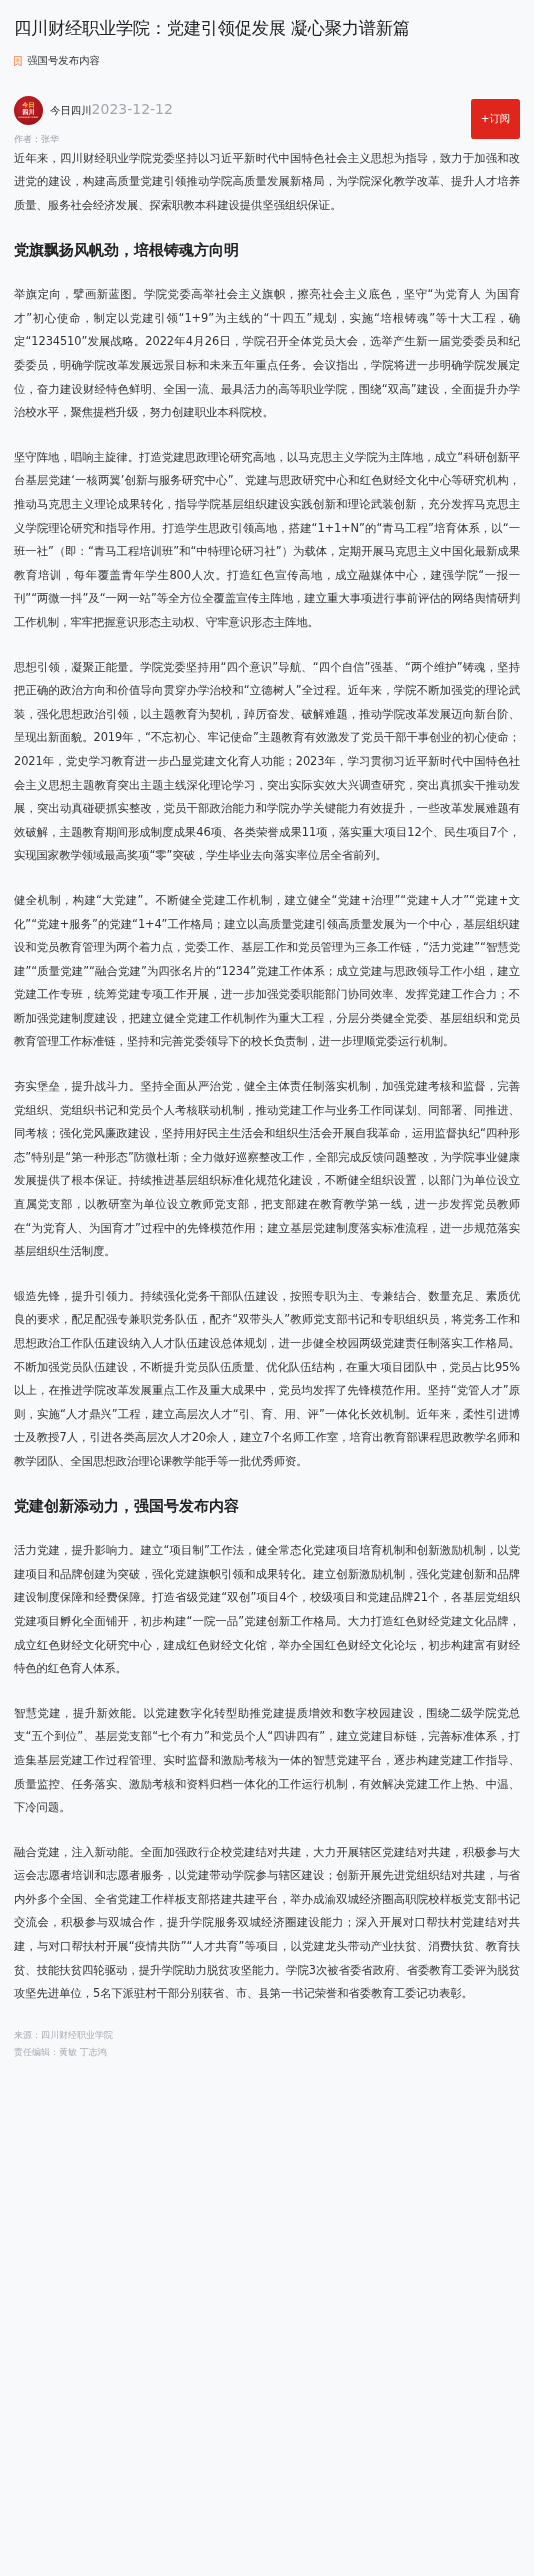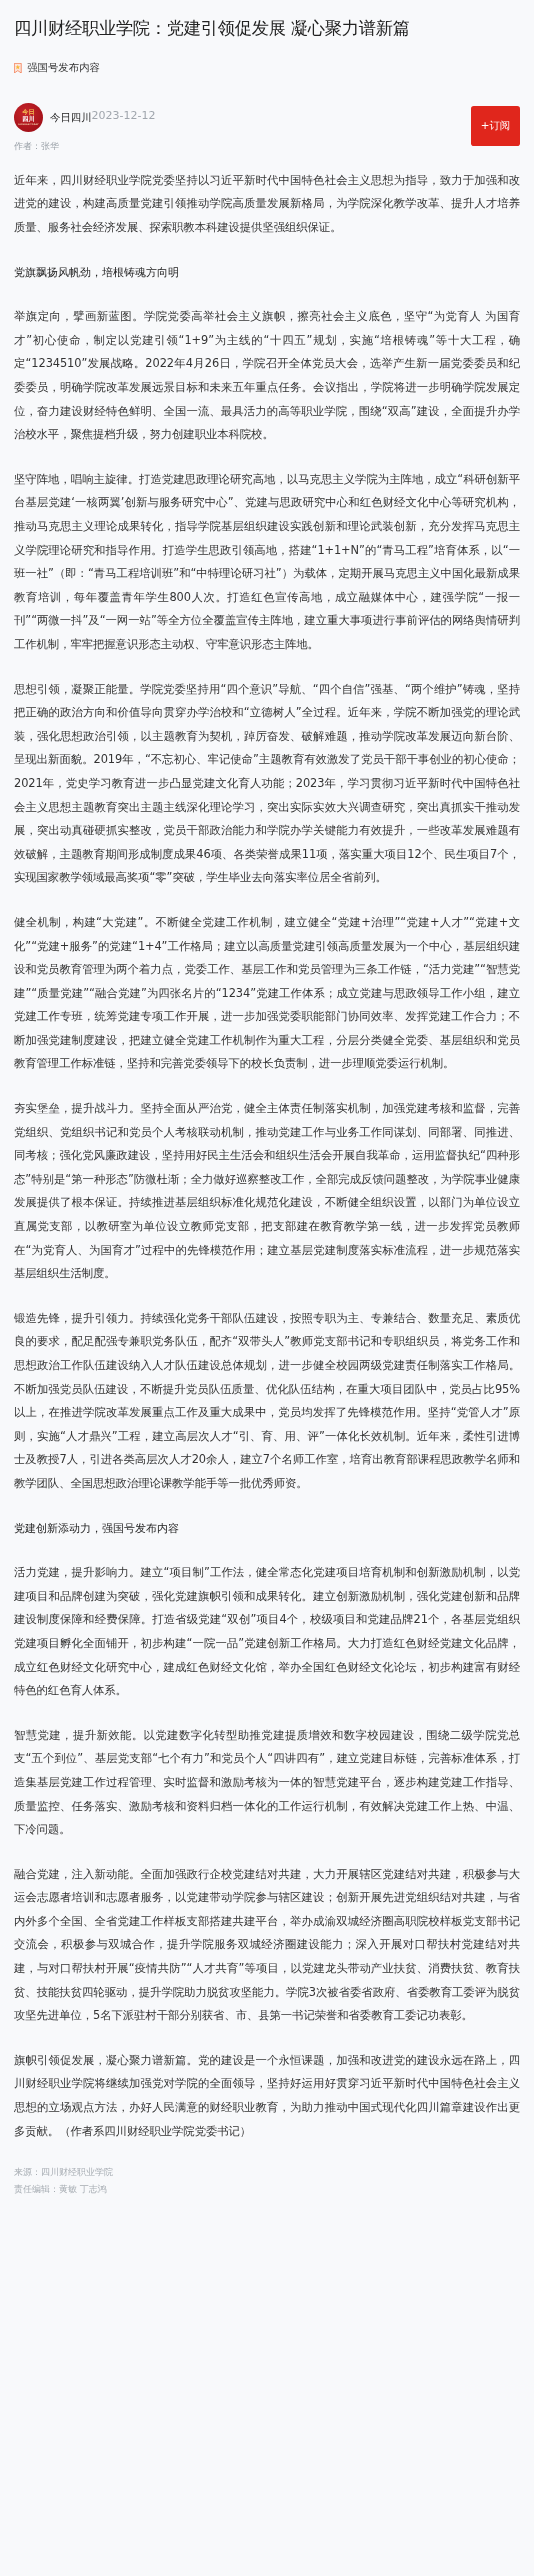--- a/index.html
+++ b/index.html
@@ -16,21 +16,21 @@
       font-size: 17.3px;
       line-height: 23.6px;
       color: #222222;
       font-weight: normal;
       padding-top: 17px;
       letter-spacing: -0.3px;
     }
     .source-tag {
       display: flex;
       align-items: center;
-      margin-top: 20px;
+      margin-top: 13px;
       font-size: 10.4px;
       color: #333;
       height: 15.3px;
     }
     .bookmark-icon {
       width: 7.6px; height: 10.4px;
       margin-right: 5.6px;
       display: inline-block;
     }
     .account-row {
@@ -49,51 +49,51 @@
       color: #f6c453;
       font-weight: bold;
       line-height: 1;
       flex-shrink: 0;
     }
     .avatar .l1 { font-size: 6.2px; color: #f6c453; }
     .avatar .l2 { font-size: 6.2px; color: #ffffff; margin-top: 0.7px; }
     .avatar .l3 { font-size: 2.1px; color: #f3d6b0; margin-top: 0.7px; letter-spacing: 0.1px; }
     .account-meta { margin-left: 7px; display: flex; flex-direction: row; }
     .account-name { font-size: 10.4px; color: #222; line-height: 14px; }
-    .account-date { font-size: 11px; color: #a0a6ad; line-height: 12.5px; }
+    .account-date { font-size: 14px; color: #a0a6ad; line-height: 12.5px; }
     .subscribe-btn {
       position: absolute;
       right: 0; top: 4.2px;
       width: 49px; height: 40px;
       background: #e0261c;
       color: #fff;
       border: none;
       border-radius: 2.8px;
       font-size: 10.4px;
       display: flex; align-items: center; justify-content: center;
       font-family: "DejaVu Sans", "Liberation Sans", sans-serif;
     }
     .author {
       margin-top: 8px;
       font-size: 9px;
       color: #9aa1a8;
       line-height: 12.5px;
     }
-    .article { margin-top: 16px; }
+    .article { margin-top: 1px; }
     .para {
       font-size: 11.4px;
       line-height: 23.6px;
       color: #333333;
       text-align: justify;
       margin-bottom: 21px;
       letter-spacing: -0.1px;
     }
     .section-heading {
-      font-size: 11px;
-      font-weight: normal;
+      font-size: 15px;
+      font-weight: bold;
       line-height: 23.6px;
       color: #222;
       margin-bottom: 21px;
     }
     .footer-meta {
       margin-top: 12px;
       font-size: 9px;
       color: #a6acb2;
       line-height: 16.7px;
     }
@@ -135,21 +135,20 @@
       <p class="para">举旗定向，擘画新蓝图。学院党委高举社会主义旗帜，擦亮社会主义底色，坚守“为党育人  为国育才”初心使命，制定以党建引领“1+9”为主线的“十四五”规划，实施“培根铸魂”等十大工程，确定“1234510”发展战略。2022年4月26日，学院召开全体党员大会，选举产生新一届党委委员和纪委委员，明确学院改革发展远景目标和未来五年重点任务。会议指出，学院将进一步明确学院发展定位，奋力建设财经特色鲜明、全国一流、最具活力的高等职业学院，围绕“双高”建设，全面提升办学治校水平，聚焦提档升级，努力创建职业本科院校。</p>
       <p class="para">坚守阵地，唱响主旋律。打造党建思政理论研究高地，以马克思主义学院为主阵地，成立“科研创新平台基层党建‘一核两翼’创新与服务研究中心”、党建与思政研究中心和红色财经文化中心等研究机构，推动马克思主义理论成果转化，指导学院基层组织建设实践创新和理论武装创新，充分发挥马克思主义学院理论研究和指导作用。打造学生思政引领高地，搭建“1+1+N”的“青马工程”培育体系，以“一班一社”（即：“青马工程培训班”和“中特理论研习社”）为载体，定期开展马克思主义中国化最新成果教育培训，每年覆盖青年学生800人次。打造红色宣传高地，成立融媒体中心，建强学院“一报一刊”“两微一抖”及“一网一站”等全方位全覆盖宣传主阵地，建立重大事项进行事前评估的网络舆情研判工作机制，牢牢把握意识形态主动权、守牢意识形态主阵地。</p>
       <p class="para">思想引领，凝聚正能量。学院党委坚持用“四个意识”导航、“四个自信”强基、“两个维护”铸魂，坚持把正确的政治方向和价值导向贯穿办学治校和“立德树人”全过程。近年来，学院不断加强党的理论武装，强化思想政治引领，以主题教育为契机，踔厉奋发、破解难题，推动学院改革发展迈向新台阶、呈现出新面貌。2019年，“不忘初心、牢记使命”主题教育有效激发了党员干部干事创业的初心使命；2021年，党史学习教育进一步凸显党建文化育人功能；2023年，学习贯彻习近平新时代中国特色社会主义思想主题教育突出主题主线深化理论学习，突出实际实效大兴调查研究，突出真抓实干推动发展，突出动真碰硬抓实整改，党员干部政治能力和学院办学关键能力有效提升，一些改革发展难题有效破解，主题教育期间形成制度成果46项、各类荣誉成果11项，落实重大项目12个、民生项目7个，实现国家教学领域最高奖项“零”突破，学生毕业去向落实率位居全省前列。</p>
       <p class="para">健全机制，构建“大党建”。不断健全党建工作机制，建立健全“党建+治理”“党建+人才”“党建+文化”“党建+服务”的党建“1+4”工作格局；建立以高质量党建引领高质量发展为一个中心，基层组织建设和党员教育管理为两个着力点，党委工作、基层工作和党员管理为三条工作链，“活力党建”“智慧党建”“质量党建”“融合党建”为四张名片的“1234”党建工作体系；成立党建与思政领导工作小组，建立党建工作专班，统筹党建专项工作开展，进一步加强党委职能部门协同效率、发挥党建工作合力；不断加强党建制度建设，把建立健全党建工作机制作为重大工程，分层分类健全党委、基层组织和党员教育管理工作标准链，坚持和完善党委领导下的校长负责制，进一步理顺党委运行机制。</p>
       <p class="para">夯实堡垒，提升战斗力。坚持全面从严治党，健全主体责任制落实机制，加强党建考核和监督，完善党组织、党组织书记和党员个人考核联动机制，推动党建工作与业务工作同谋划、同部署、同推进、同考核；强化党风廉政建设，坚持用好民主生活会和组织生活会开展自我革命，运用监督执纪“四种形态”特别是“第一种形态”防微杜渐；全力做好巡察整改工作，全部完成反馈问题整改，为学院事业健康发展提供了根本保证。持续推进基层组织标准化规范化建设，不断健全组织设置，以部门为单位设立直属党支部，以教研室为单位设立教师党支部，把支部建在教育教学第一线，进一步发挥党员教师在“为党育人、为国育才”过程中的先锋模范作用；建立基层党建制度落实标准流程，进一步规范落实基层组织生活制度。</p>
       <p class="para">锻造先锋，提升引领力。持续强化党务干部队伍建设，按照专职为主、专兼结合、数量充足、素质优良的要求，配足配强专兼职党务队伍，配齐“双带头人”教师党支部书记和专职组织员，将党务工作和思想政治工作队伍建设纳入人才队伍建设总体规划，进一步健全校园两级党建责任制落实工作格局。不断加强党员队伍建设，不断提升党员队伍质量、优化队伍结构，在重大项目团队中，党员占比95%以上，在推进学院改革发展重点工作及重大成果中，党员均发挥了先锋模范作用。坚持“党管人才”原则，实施“人才鼎兴”工程，建立高层次人才“引、育、用、评”一体化长效机制。近年来，柔性引进博士及教授7人，引进各类高层次人才20余人，建立7个名师工作室，培育出教育部课程思政教学名师和教学团队、全国思想政治理论课教学能手等一批优秀师资。</p>
       <h2 class="section-heading">党建创新添动力，强国号发布内容</h2>
       <p class="para">活力党建，提升影响力。建立“项目制”工作法，健全常态化党建项目培育机制和创新激励机制，以党建项目和品牌创建为突破，强化党建旗帜引领和成果转化。建立创新激励机制，强化党建创新和品牌建设制度保障和经费保障。打造省级党建“双创”项目4个，校级项目和党建品牌21个，各基层党组织党建项目孵化全面铺开，初步构建“一院一品”党建创新工作格局。大力打造红色财经党建文化品牌，成立红色财经文化研究中心，建成红色财经文化馆，举办全国红色财经文化论坛，初步构建富有财经特色的红色育人体系。</p>
       <p class="para">智慧党建，提升新效能。以党建数字化转型助推党建提质增效和数字校园建设，围绕二级学院党总支“五个到位”、基层党支部“七个有力”和党员个人“四讲四有”，建立党建目标链，完善标准体系，打造集基层党建工作过程管理、实时监督和激励考核为一体的智慧党建平台，逐步构建党建工作指导、质量监控、任务落实、激励考核和资料归档一体化的工作运行机制，有效解决党建工作上热、中温、下冷问题。</p>
       <p class="para">融合党建，注入新动能。全面加强政行企校党建结对共建，大力开展辖区党建结对共建，积极参与大运会志愿者培训和志愿者服务，以党建带动学院参与辖区建设；创新开展先进党组织结对共建，与省内外多个全国、全省党建工作样板支部搭建共建平台，举办成渝双城经济圈高职院校样板党支部书记交流会，积极参与双城合作，提升学院服务双城经济圈建设能力；深入开展对口帮扶村党建结对共建，与对口帮扶村开展“疫情共防”“人才共育”等项目，以党建龙头带动产业扶贫、消费扶贫、教育扶贫、技能扶贫四轮驱动，提升学院助力脱贫攻坚能力。学院3次被省委省政府、省委教育工委评为脱贫攻坚先进单位，5名下派驻村干部分别获省、市、县第一书记荣誉和省委教育工委记功表彰。</p>
-      <p class="para">旗帜引领促发展，凝心聚力谱新篇。党的建设是一个永恒课题，加强和改进党的建设永远在路上，四川财经职业学院将继续加强党对学院的全面领导，坚持好运用好贯穿习近平新时代中国特色社会主义思想的立场观点方法，办好人民满意的财经职业教育，为助力推动中国式现代化四川篇章建设作出更多贡献。（作者系四川财经职业学院党委书记）</p>
     </div>
 
   <div class="footer-meta">
     <div>来源：四川财经职业学院</div>
     <div>责任编辑：黄敏 丁志鸿</div>
   </div>
 </div>
 
 
 </body></html>

